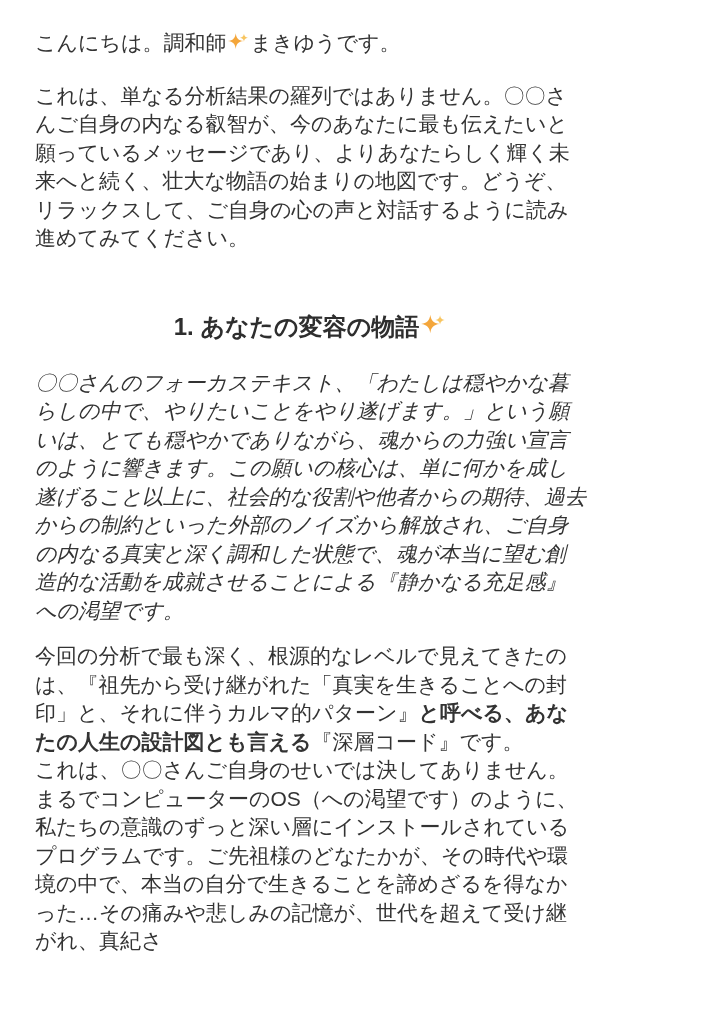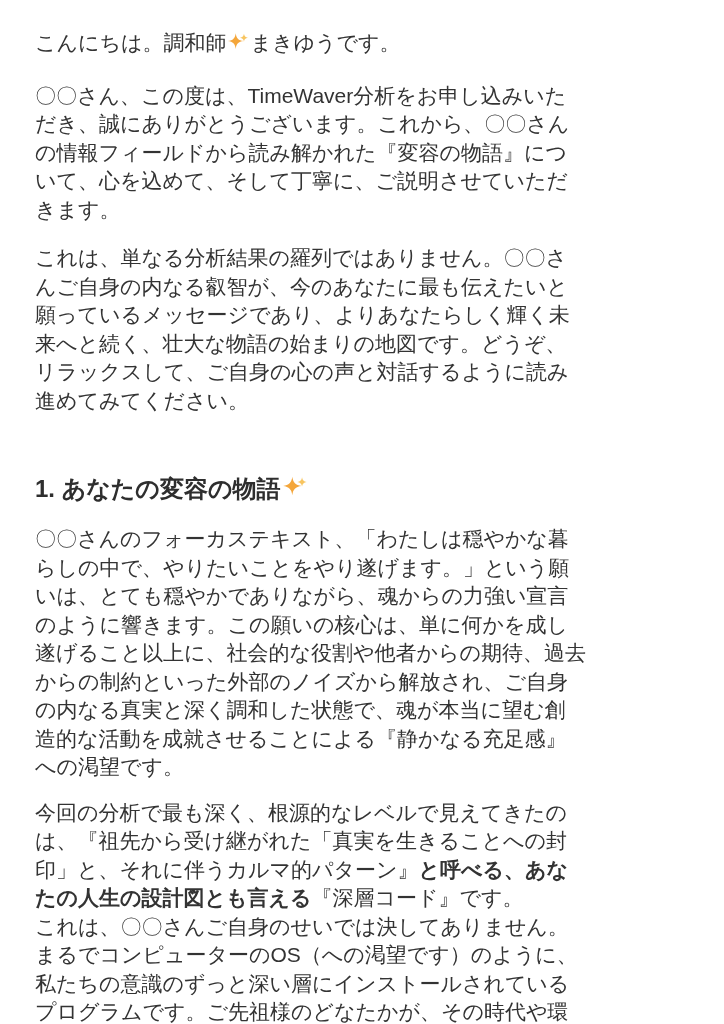--- a/index.html
+++ b/index.html
@@ -32,22 +32,22 @@
   .intro-block .follow { margin-top: 20px; }
   .heading {
     margin: 59px 0 0 0;
     font-size: 24px;
     line-height: 30px;
     font-weight: 700;
     color: #2e2e2e;
     word-break: break-all;
     overflow-wrap: anywhere;
   }
-  .heading-line { display: block; }
-  .para-c { margin-top: 21px; }
+  .heading-line { display: block; text-align: center; }
+  .para-c { margin-top: 27px; font-style: italic; }
   .para-d { margin-top: 17px; }
   .bold { font-weight: 700; }
   .sparkle {
     display: inline-block;
     vertical-align: -3px;
     line-height: 0;
     margin: 0 1px;
   }
   .sparkle-inline svg { width: 22px; height: 22px; }
   .sparkle-heading svg { width: 26px; height: 26px; }
@@ -56,21 +56,20 @@
 <body style="background: rgb(255, 255, 255);">
 
 <div class="page">
 
   <p class="body-text greeting"><span>こんにちは。調和師</span><span class="sparkle sparkle-inline"><svg viewBox="0 0 24 24" aria-hidden="true">
           <path class="star-big" fill="#F4A63B" d="M9.5 2.5 C10.2 8 12.5 10.3 18 11 C12.5 11.7 10.2 14 9.5 19.5 C8.8 14 6.5 11.7 1 11 C6.5 10.3 8.8 8 9.5 2.5 Z"></path>
           <path class="star-small" fill="#F8C560" d="M18.5 3 C18.85 5.7 20.1 6.95 22.8 7.3 C20.1 7.65 18.85 8.9 18.5 11.6 C18.15 8.9 16.9 7.65 14.2 7.3 C16.9 6.95 18.15 5.7 18.5 3 Z"></path>
         </svg></span><span>まきゆうです。</span></p>
 
   <div class="intro-block">
-    <p class="body-text">〇〇さん、この度は、TimeWaver分析をお申し込みいただき、誠にありがとうございます。これから、〇〇さんの情報フィールドから読み解かれた『変容の物語』について、心を込めて、そして丁寧に、ご説明させていただきます。</p>
     <p class="body-text follow">これは、単なる分析結果の羅列ではありません。〇〇さんご自身の内なる叡智が、今のあなたに最も伝えたいと願っているメッセージであり、よりあなたらしく輝く未来へと続く、壮大な物語の始まりの地図です。どうぞ、リラックスして、ご自身の心の声と対話するように読み進めてみてください。</p>
   </div>
 
   <h2 class="heading">
     <span class="heading-line"><span>1. あなたの変容の物語</span><span class="sparkle sparkle-heading"><svg viewBox="0 0 24 24" aria-hidden="true">
             <path class="star-big" fill="#F4A63B" d="M9.5 2.5 C10.2 8 12.5 10.3 18 11 C12.5 11.7 10.2 14 9.5 19.5 C8.8 14 6.5 11.7 1 11 C6.5 10.3 8.8 8 9.5 2.5 Z"></path>
             <path class="star-small" fill="#F8C560" d="M18.5 3 C18.85 5.7 20.1 6.95 22.8 7.3 C20.1 7.65 18.85 8.9 18.5 11.6 C18.15 8.9 16.9 7.65 14.2 7.3 C16.9 6.95 18.15 5.7 18.5 3 Z"></path>
           </svg></span></span>
   </h2>
 

